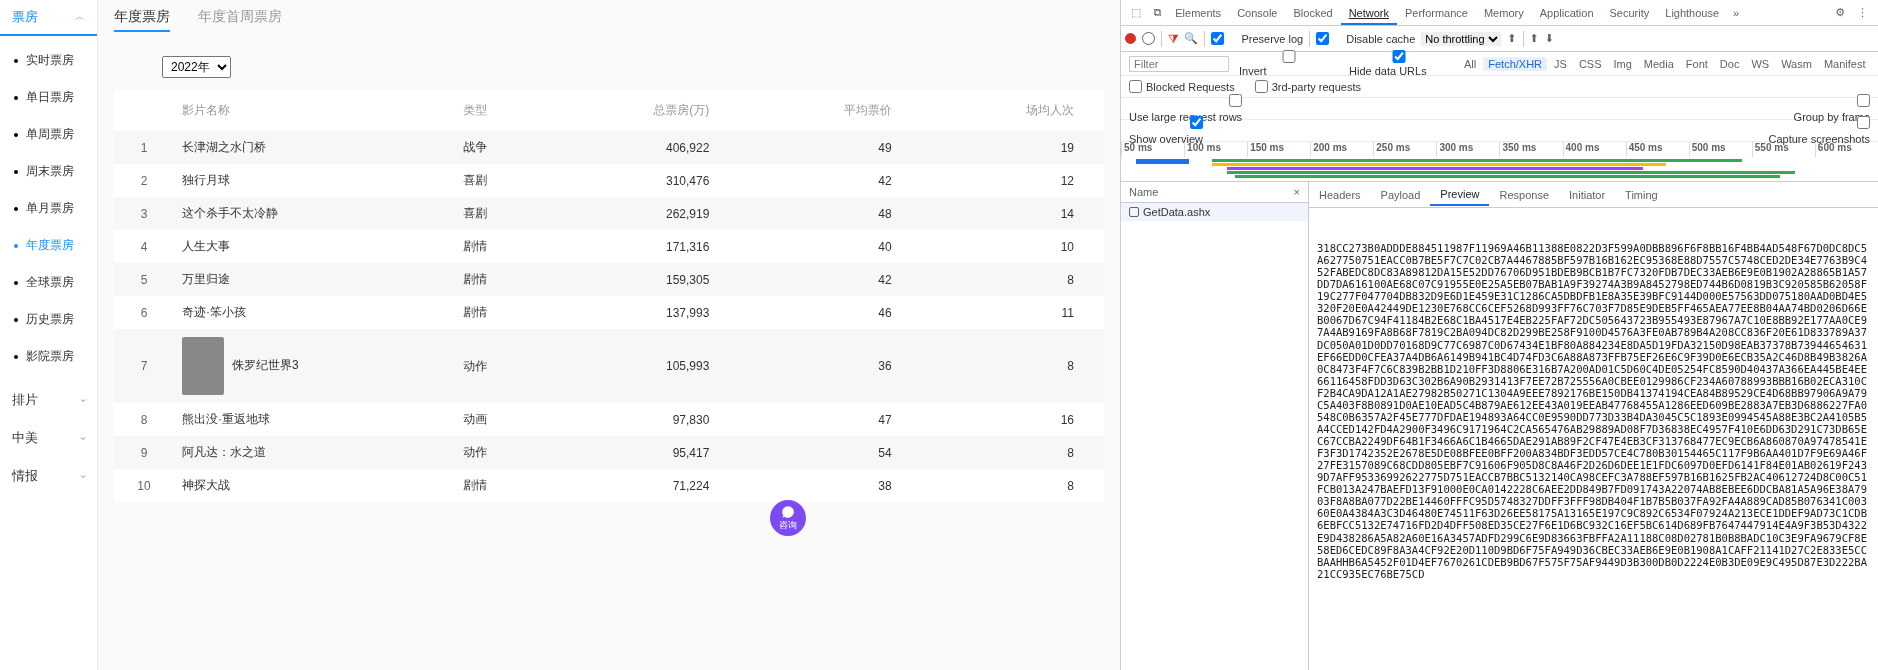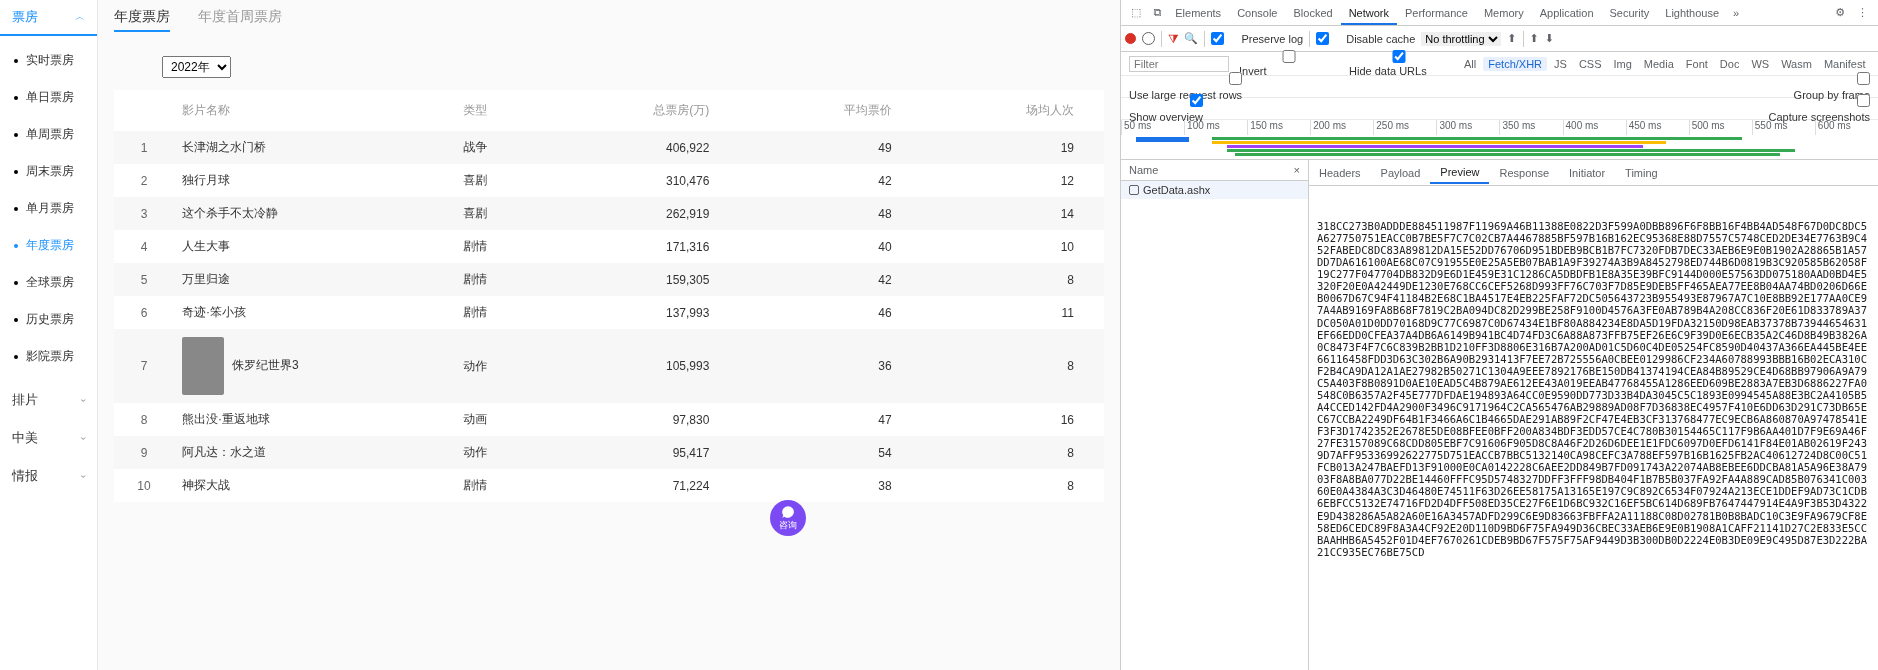--- a/index.html
+++ b/index.html
@@ -33,40 +33,40 @@
 .table td.num { text-align: right; padding-right: 30px; }
 .table th.num { text-align: right; padding-right: 30px; }
 .poster { width: 42px; height: 58px; background: #888; display: inline-block; vertical-align: middle; margin-right: 8px; border-radius: 2px; }
 .chat-bubble { position: absolute; left: 770px; top: 500px; width: 36px; height: 36px; background: #7b4af3; border-radius: 50%; display: flex; flex-direction: column; align-items: center; justify-content: center; color: #fff; font-size: 9px; }
 .chat-bubble svg { width: 14px; height: 14px; fill: #fff; }
 
 
 .devtools { width: 758px; display: flex; flex-direction: column; border-left: 1px solid #ccc; font-family: "Segoe UI", Arial; font-size: 11px; color: #333; background: #fff; }
 .dt-tabs { display: flex; align-items: center; border-bottom: 1px solid #ccc; height: 26px; padding: 0 4px; }
 .dt-tabs .dt-tab { padding: 4px 8px; color: #5f6367; cursor: pointer; }
-.dt-tabs .dt-tab.active { color: #202124; border-bottom: 2px solid #1a73e8; }
+.dt-tabs .dt-tab.active { color: #202124; border-bottom: 2px solid #1a73e8; text-decoration: underline; }
 .dt-tabs .dt-icon { padding: 4px 6px; color: #5f6367; }
 .dt-toolbar { display: flex; align-items: center; height: 26px; padding: 0 4px; border-bottom: 1px solid #ccc; gap: 6px; }
 .dt-toolbar .rec { width: 11px; height: 11px; border: 1px solid #d93025; border-radius: 50%; background: #d93025; }
 .dt-toolbar .noentry { width: 13px; height: 13px; border: 1px solid #5f6367; border-radius: 50%; position: relative; }
 .dt-toolbar .filtericon { color: #d93025; font-size: 12px; }
 .dt-toolbar .sep { width: 1px; height: 16px; background: #ccc; }
 .dt-toolbar label { display: flex; align-items: center; gap: 17px; font-size: 11px; }
 .dt-toolbar select { font-size: 11px; border: none; }
 .dt-toolbar .up, .dt-toolbar .down { font-size: 11px; color: #5f6367; }
 .dt-filter { display: flex; align-items: center; height: 24px; padding: 0 8px; border-bottom: 1px solid #e8eaed; gap: 10px; }
 .dt-filter input { width: 100px; font-size: 11px; border: 1px solid #ccc; padding: 1px 4px; }
 .filter-pill { padding: 1px 5px; cursor: pointer; color: #5f6367; font-size: 11px; }
 .filter-pill.active { background: #e8f0fe; color: #1967d2; border-radius: 2px; }
 .dt-checkrow { display: flex; align-items: center; height: 22px; padding: 0 8px; gap: 20px; border-bottom: 1px solid #e8eaed; }
 .dt-checkrow label { display: flex; align-items: center; gap: 4px; font-size: 11px; }
 .dt-overview-row { display: flex; height: 22px; padding: 0 8px; align-items: center; border-bottom: 1px solid #e8eaed; }
 .dt-overview-row label { display: flex; align-items: flex-end; gap: 4px; font-size: 11px; flex-direction: column; }
 .dt-overview-row .spacer { flex: 1; }
-.timeline { height: 40px; border-bottom: 1px solid #ccc; position: relative; }
+.timeline { height: 40px; border-bottom: 1px solid #ccc; position: relative; font-weight: bold; }
 .timeline-ruler { display: flex; font-size: 10px; color: #5f6367; height: 15px; }
 .timeline-ruler span { flex: 1; border-left: 1px solid #ddd; padding-left: 2px; }
 .timeline-bars { position: relative; height: 25px; }
 .tbar { position: absolute; height: 3px; }
 .dt-split { flex: 1; display: flex; overflow: hidden; }
 .dt-requests { width: 188px; border-right: 1px solid #ccc; }
 .dt-requests .hdr { padding: 4px 8px; border-bottom: 1px solid #ccc; color: #5f6367; font-size: 11px; display: flex; justify-content: space-between; }
 .dt-requests .req { padding: 3px 8px; font-size: 11px; display: flex; align-items: center; gap: 4px; background: #eff4fd; }
 .req-icon { width: 10px; height: 10px; border: 1px solid #5f6367; border-radius: 2px; }
 .dt-detail { flex: 1; display: flex; flex-direction: column; }
@@ -293,20 +293,30 @@
           <span class="filter-pill">Font</span>
           <span class="filter-pill">Doc</span>
           <span class="filter-pill">WS</span>
           <span class="filter-pill">Wasm</span>
           <span class="filter-pill">Manifest</span>
           <span class="filter-pill">Other</span>
         </span>
 
     </div>
 
+    <div class="dt-checkrow">
+      <label>
+          <input type="checkbox" style=""> 
+          <span>Blocked Requests</span>
+        </label>
+      <label>
+          <input type="checkbox" style=""> 
+          <span>3rd-party requests</span>
+        </label>
+    </div>
     <div class="dt-overview-row">
       <label>
           <input type="checkbox" style=""> 
           <span>Use large request rows</span>
         </label>
       <span class="spacer"></span>
       <label>
           <input type="checkbox" style=""> 
           <span>Group by frame</span>
         </label>

